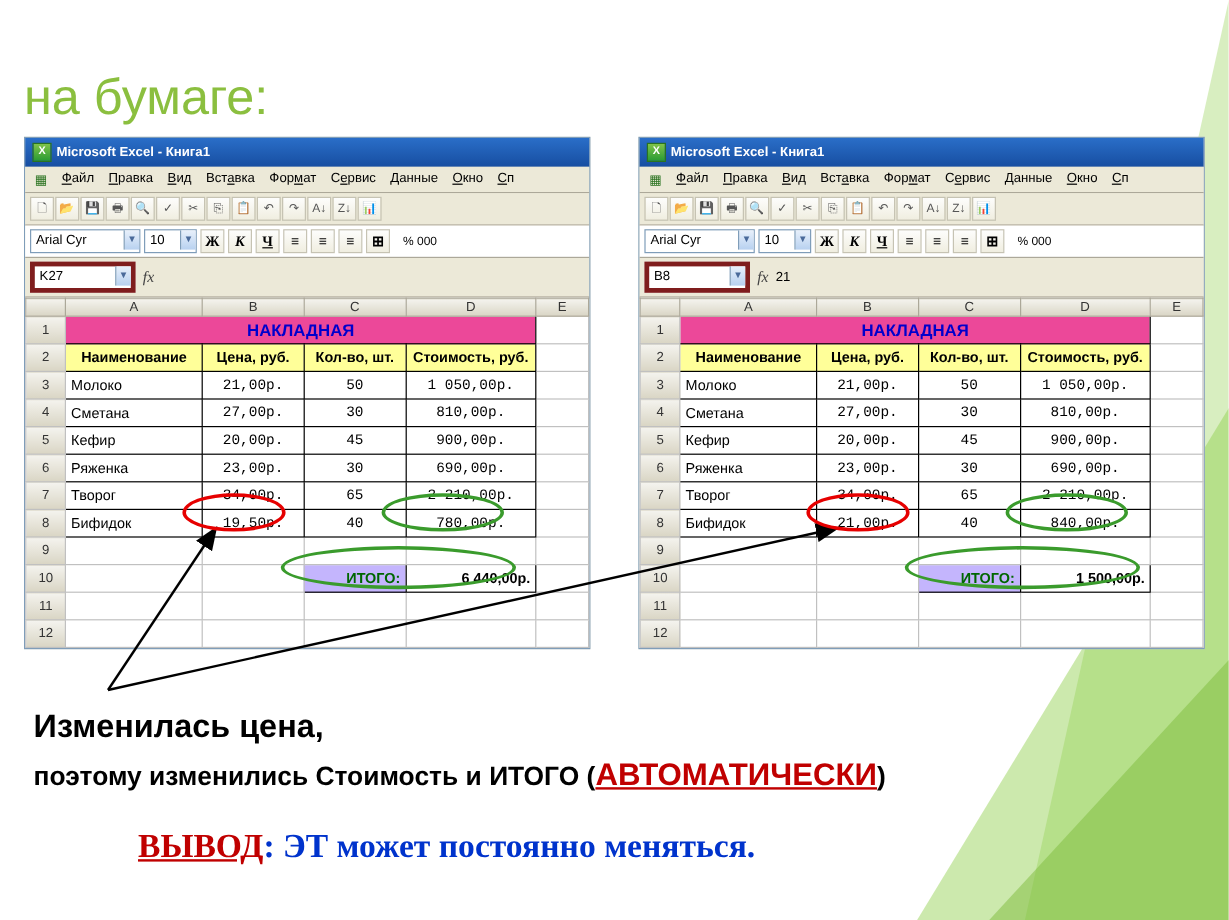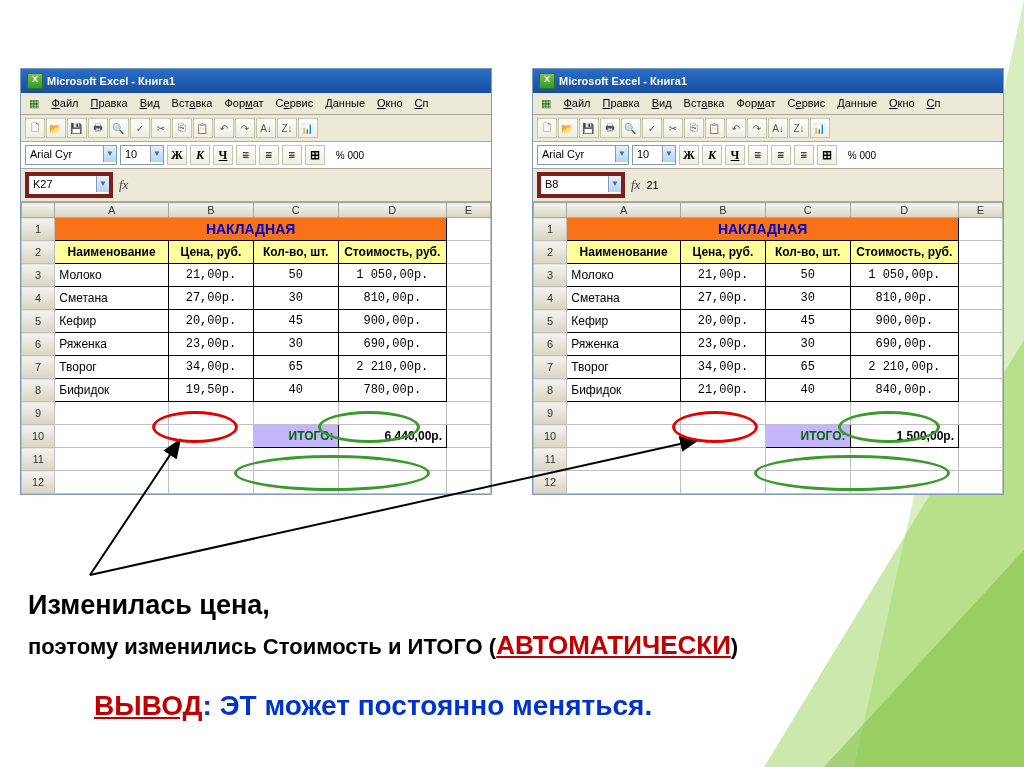--- a/index.html
+++ b/index.html
@@ -181,21 +181,21 @@
     height: 18px;
   }
   table.grid .rownum {
     background: linear-gradient(#f4f3ee,#d9d5c4);
     text-align: center;
     width: 22px;
     font-size: 11px;
     color: #333;
   }
   .title-cell {
-    background: #f97316;
+    background: #ec4899;
     color: #0000cc;
     font-weight: bold;
     font-size: 14px;
     text-align: center;
     border: 1px solid #000 !important;
   }
   .hdr-cell {
     background: #ffff99;
     font-weight: bold;
     text-align: center;
@@ -247,20 +247,21 @@
 <body>
 
 <svg class="decor-triangle" viewBox="0 0 260 767" preserveAspectRatio="none">
   <polygon points="260,0 260,767 90,767" fill="#8fcf4a" opacity="0.35"></polygon>
   <polygon points="260,340 260,767 0,767" fill="#8fcf4a" opacity="0.45"></polygon>
   <polygon points="260,550 260,767 60,767" fill="#7dbc3c" opacity="0.5"></polygon>
 </svg>
 
 <div class="slide-title">
   <br>
+  <span>на бумаге:</span>
 </div>
 
 <div class="content">
 
   <div class="excel-window">
     <div class="titlebar">
       <span class="ico">X</span>
       <span>Microsoft Excel - Книга1</span>
     </div>
     <div class="menubar">
@@ -611,15 +612,15 @@
     </marker>
   </defs>
   <line x1="90" y1="575" x2="180" y2="440" stroke="#000" stroke-width="2" marker-end="url(#arrowhead)"></line>
   <line x1="90" y1="575" x2="698" y2="440" stroke="#000" stroke-width="2" marker-end="url(#arrowhead)"></line>
 </svg>
 
 <div class="text-block" style="left:28px;top:590px;font-size:27px;font-weight:bold;">Изменилась цена,</div>
 <div class="text-block" style="left:28px;top:630px;font-size:22px;font-weight:bold;">
   <span>поэтому изменились Стоимость и ИТОГО (</span><span style="color:#c00000;text-decoration:underline;font-size:26px;">АВТОМАТИЧЕСКИ</span><span>)</span>
 </div>
-<div class="text-block" style="left:94px;top:690px;font-size:28px;font-weight:bold;">
+<div class="text-block" style="left:115px;top:690px;font-size:28px;font-weight:bold;font-family:Liberation Serif, serif;">
   <span style="color:#c00000;text-decoration:underline;">ВЫВОД</span><span style="color:#0033cc;">:  </span><span style="color:#0033cc;">ЭТ может постоянно меняться.</span>
 </div>
 
 </body></html>

